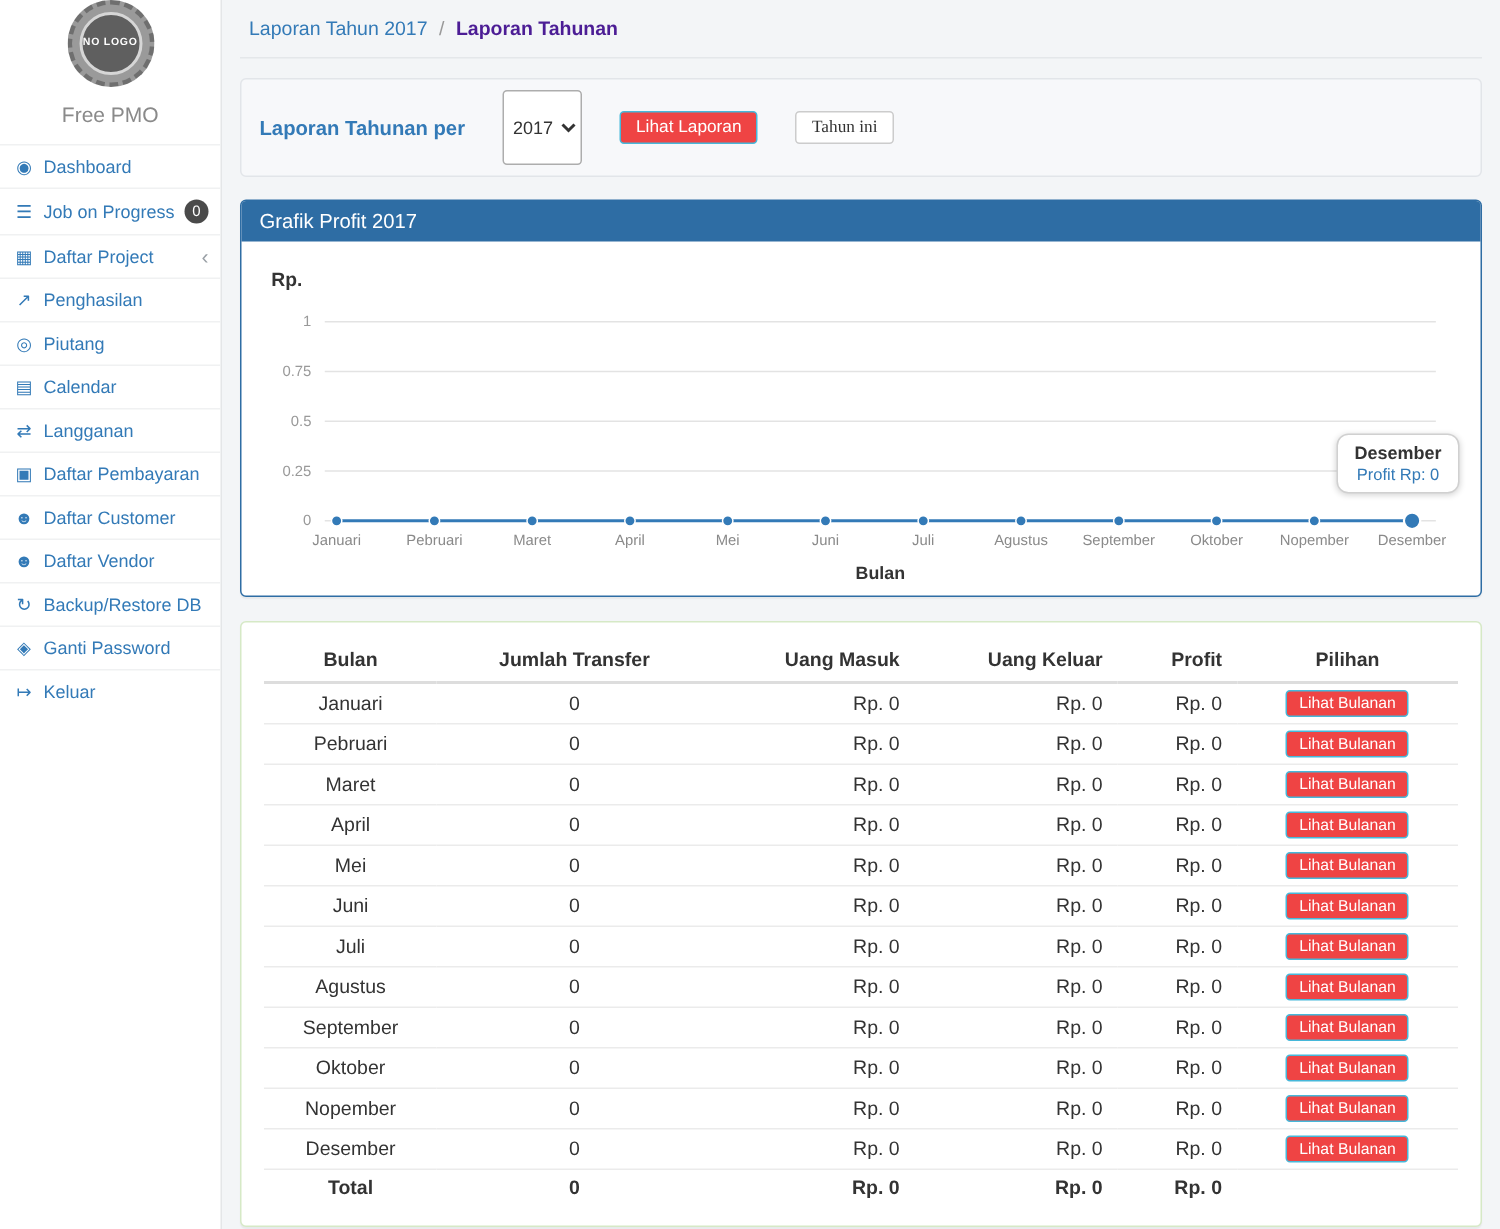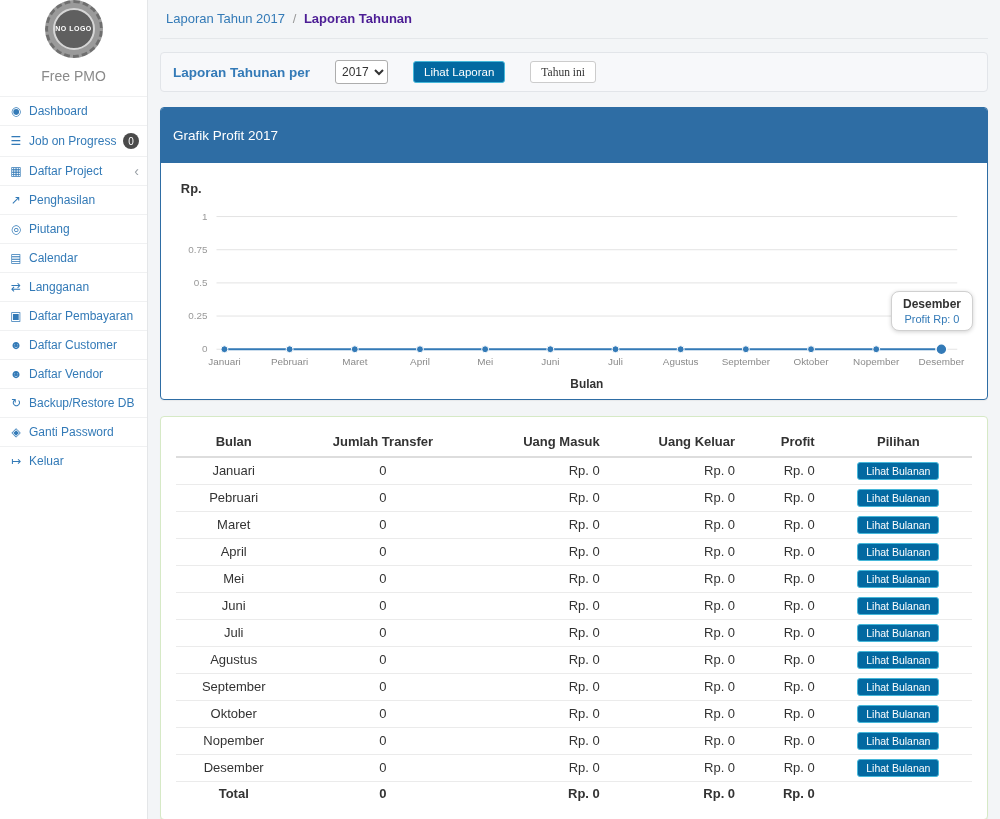--- a/index.html
+++ b/index.html
@@ -28,32 +28,32 @@
   
   .main { flex:1; padding:0 12px; }
   .breadcrumb { padding:11px 6px 12px; border-bottom:1px solid #e4e7ea; font-size:13px; margin-bottom:13px; }
   .bc-link { color:#337ab7; cursor:pointer; }
   .bc-sep { color:#999; margin:0 4px; }
   .bc-cur { color:#4c1d95;font-weight:bold; }
 
   .filter-bar { display:flex; align-items:center; gap:25px; background:#f7f8fa; border:1px solid #e2e5e9;
                 border-radius:4px; padding:7px 12px; margin-bottom:15px; }
   .filter-label { color:#337ab7; font-weight:bold; font-size:13.5px; }
-  .year-select { font-size:12px; padding:3px 2px; border:1px solid #adadad; border-radius:3px;
+  .year-select { font-size:12px; padding:16px 2px; border:1px solid #adadad; border-radius:3px;
                  background:#fff; color:#333; cursor:pointer; }
   .btn { border-radius:3px; font-size:11.5px; padding:4px 10px; cursor:pointer;
          font-family:"Liberation Sans","DejaVu Sans",sans-serif; }
-  .btn-info { background:#0369a1; border:1px solid #46b8da; color:#fff; }
+  .btn-info { background:#ef4444; border:1px solid #46b8da; color:#fff; }
   .btn-default { background:#fff; border:1px solid #ccc; color:#333;font-family:Liberation Serif, serif; }
   .btn-xs { font-size:10.5px; padding:2px 8px; }
 
   .panel { background:#fff; border:1px solid #ddd; border-radius:4px; margin-bottom:16px;
            box-shadow:0 1px 1px rgba(0,0,0,.05); }
   .panel-primary { border-color:#2e6da4; }
-  .heading-primary { background:#2e6da4; color:#fff; font-size:13.5px; padding:20px 12px;
+  .heading-primary { background:#2e6da4; color:#fff; font-size:13.5px; padding:6px 12px;
                      border-radius:3px 3px 0 0; }
   .panel-success { border-color:#d6e9c6; }
   .heading-success { background:#dff0d8; color:#3c763d; font-size:14px; padding:8px 12px;
                      border-radius:3px 3px 0 0; border-bottom:1px solid #d6e9c6; }
 
   .chart-body { position:relative; padding:6px 4px 2px; }
   #chart-svg { width:100%; display:block; }
   .chart-tooltip { position:absolute; top:128px; right:14px; background:#fff; border:1px solid #d0d0d0;
                    border-radius:8px; box-shadow:0 1px 4px rgba(0,0,0,.18); padding:5px 11px;
                    text-align:center; z-index:2; }

